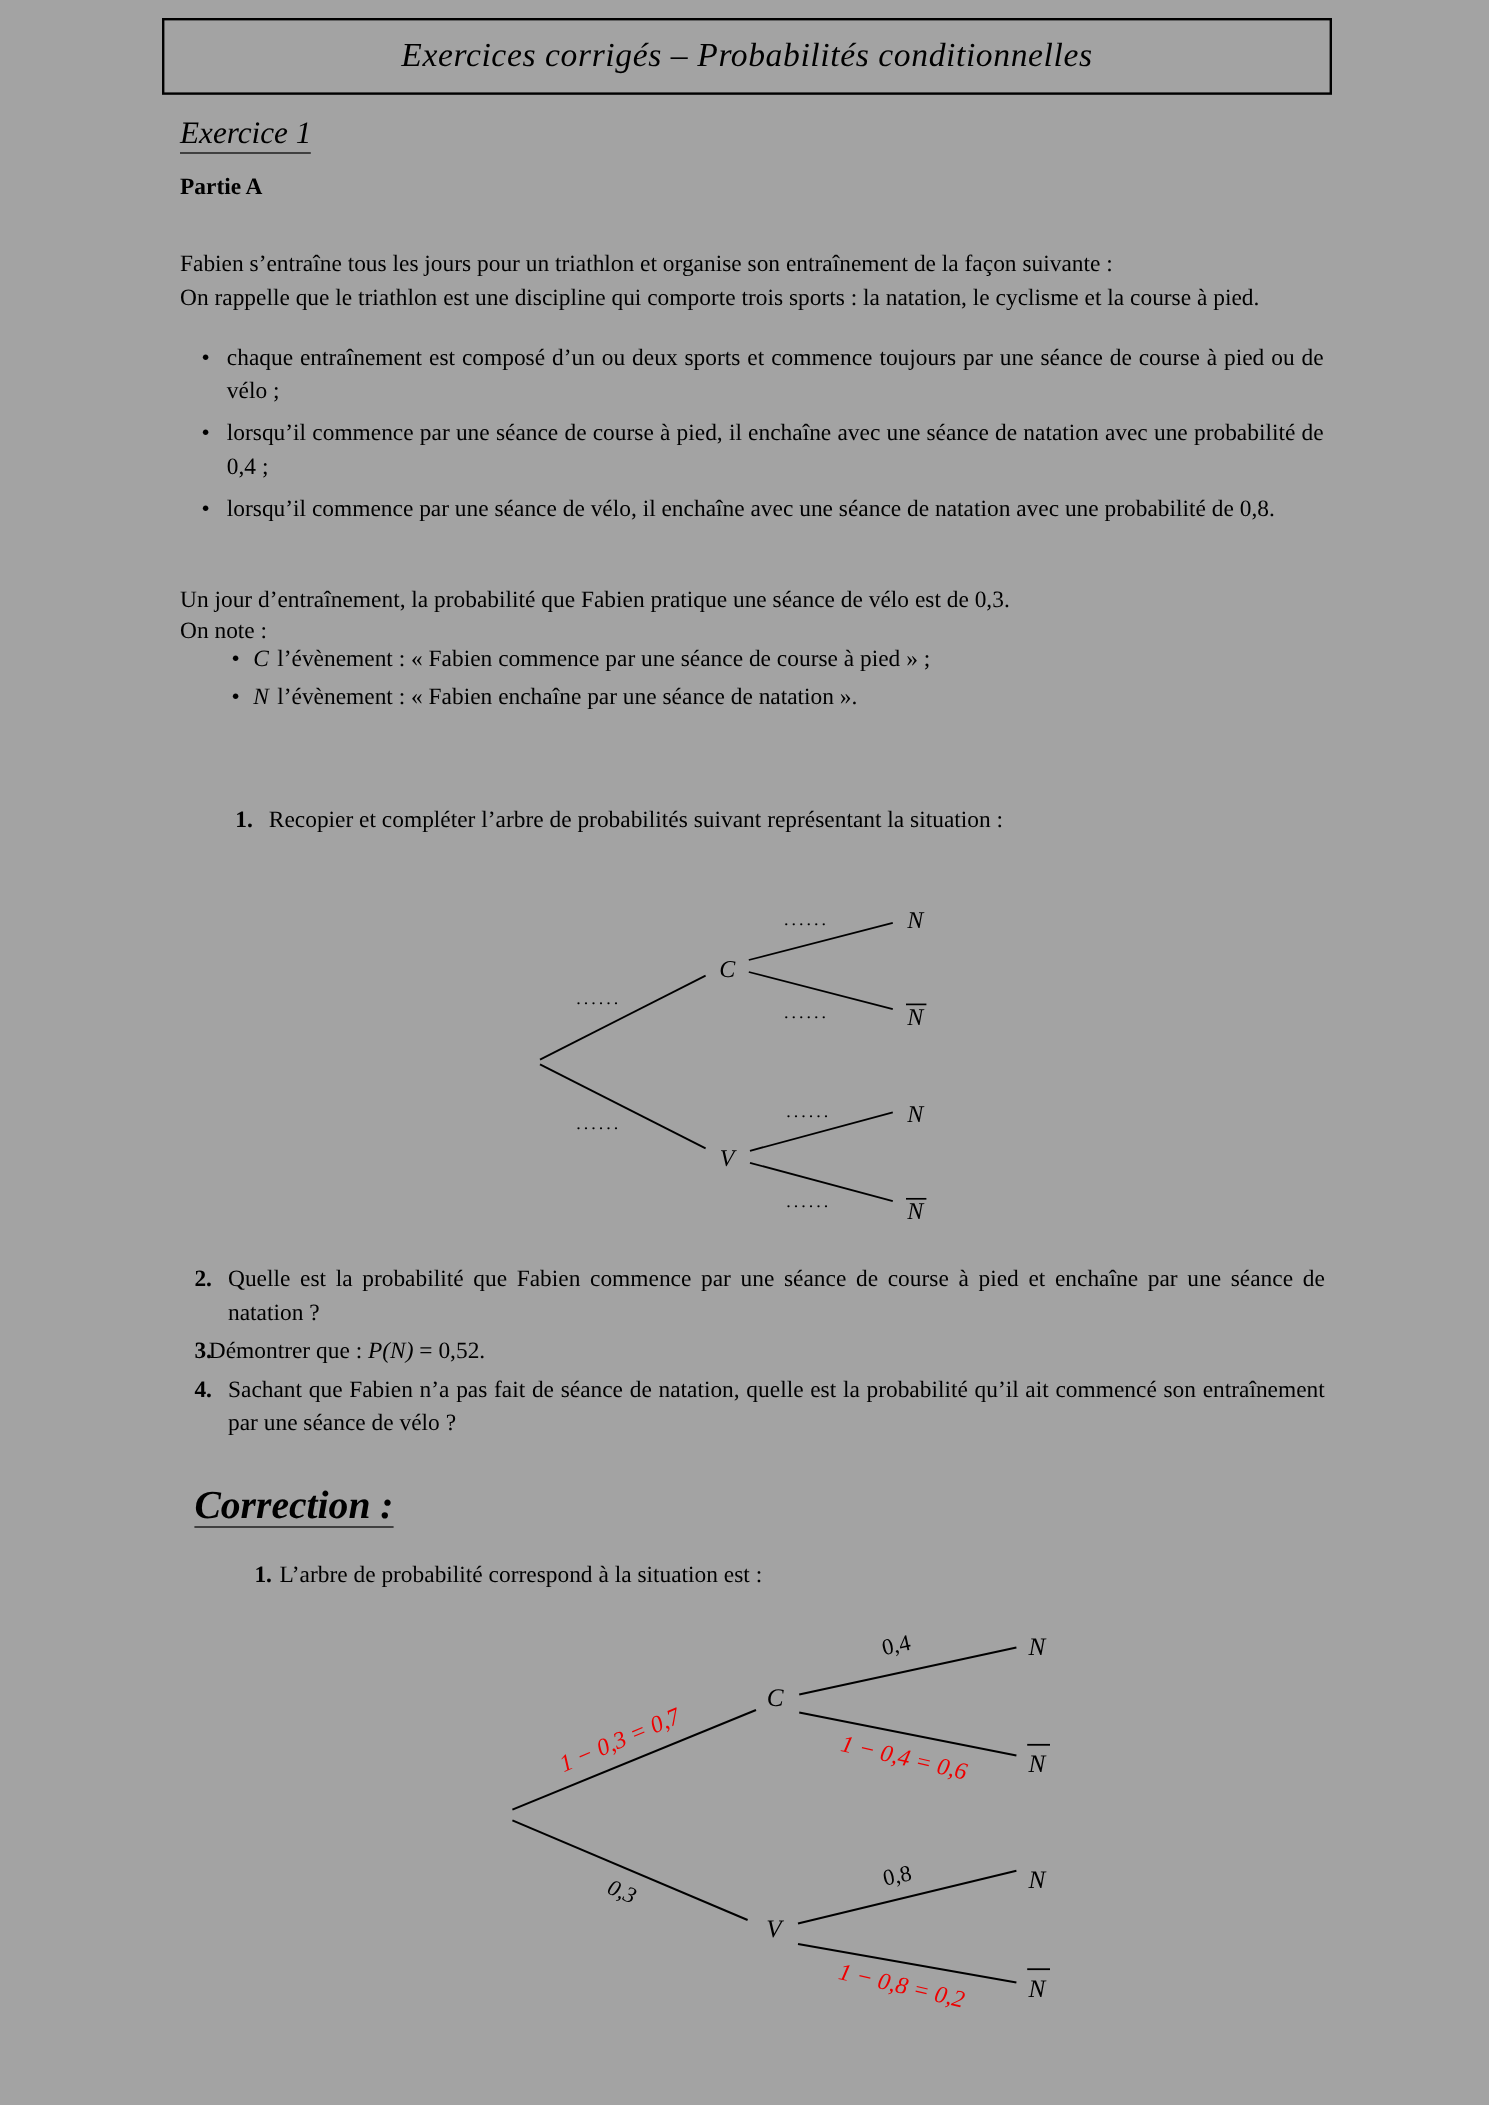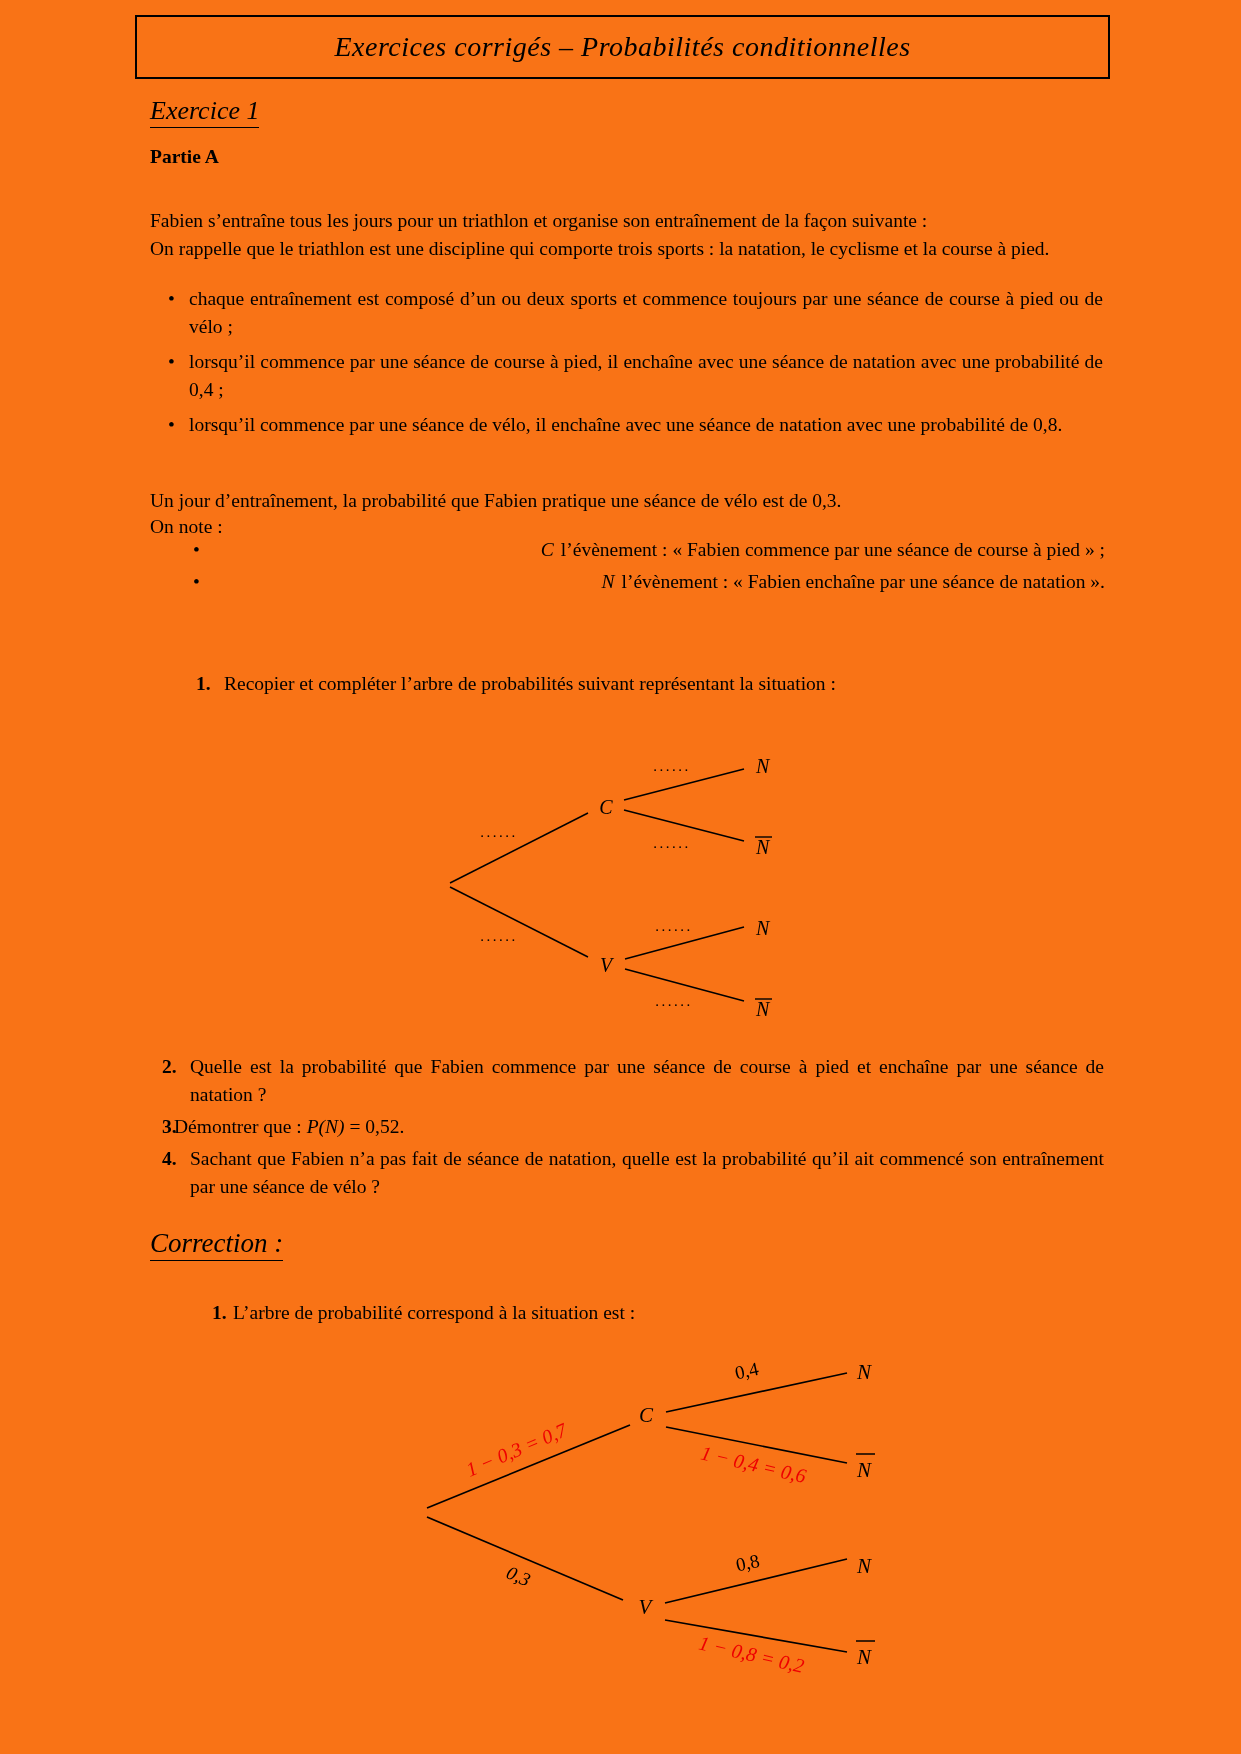--- a/index.html
+++ b/index.html
@@ -1,46 +1,46 @@
 <!DOCTYPE html>
 <html><head>
 <meta charset="utf-8">
 <style>
   html,body{margin:0;padding:0;background:#ffffff;}
   .page{
-    position:relative;width:1241px;height:1754px;background:#f97316;color:#000;
+    position:relative;width:1241px;height:1754px;background:#a3a3a3;color:#000;
     font-family:"Liberation Serif","DejaVu Serif",serif;
     font-size:19.5px;line-height:27.5px;overflow:hidden;
   }
   .title-box{
     position:absolute;left:135px;top:15px;width:971px;height:60px;
     border:2px solid #000;display:flex;align-items:center;justify-content:center;
   }
   .doc-title{font-style:italic;font-size:28px;letter-spacing:0.5px;}
   .h-ex{
     position:absolute;left:150px;top:97px;margin:0;font-weight:normal;
     font-style:italic;font-size:26px;line-height:28px;
     border-bottom:1.5px solid #000;padding-bottom:2px;
   }
   .h-part{position:absolute;left:150px;top:143px;font-weight:bold;text-align:right;}
   .para{position:absolute;left:150px;width:953px;text-align:justify;}
   ul.doclist{position:absolute;margin:0;padding:0;list-style:none;}
   ul.rules{left:168px;top:285px;width:935px;}
   ul.rules li{position:relative;padding-left:21px;margin-bottom:8px;text-align:justify;}
   ul.events{left:193px;top:536px;width:912px;}
-  ul.events li{position:relative;padding-left:18px;margin-bottom:4.5px;text-align:right;}
+  ul.events li{position:relative;padding-left:18px;margin-bottom:4.5px;}
   ul.doclist li::before{content:"\2022";position:absolute;left:0;top:0;}
   .sym{font-style:italic;margin-right:7px;}
   .mathit{font-style:italic;}
   .qrow{position:absolute;}
   .qnum{position:absolute;left:0;top:0;font-weight:bold;}
   .qtext{text-align:justify;}
   .h-corr{
-    position:absolute;left:150px;top:1229px;margin:0;font-weight:normal;
-    font-style:italic;font-size:27px;line-height:29px;
+    position:absolute;left:150px;top:1229px;margin:12px;font-weight:bold;
+    font-style:italic;font-size:33px;line-height:29px;
     border-bottom:1.5px solid #000;padding-bottom:2px;
   }
   svg{position:absolute;overflow:visible;}
   svg line.branch{stroke:#000;}
   .t-node{font-family:"Liberation Serif","DejaVu Serif",serif;font-style:italic;}
   .t-dots{font-family:"Liberation Serif","DejaVu Serif",serif;letter-spacing:2.5px;}
   .t-lbl{font-family:"Liberation Serif","DejaVu Serif",serif;}
   .t-lbl-it{font-family:"Liberation Serif","DejaVu Serif",serif;font-style:italic;}
 </style>
 </head>

